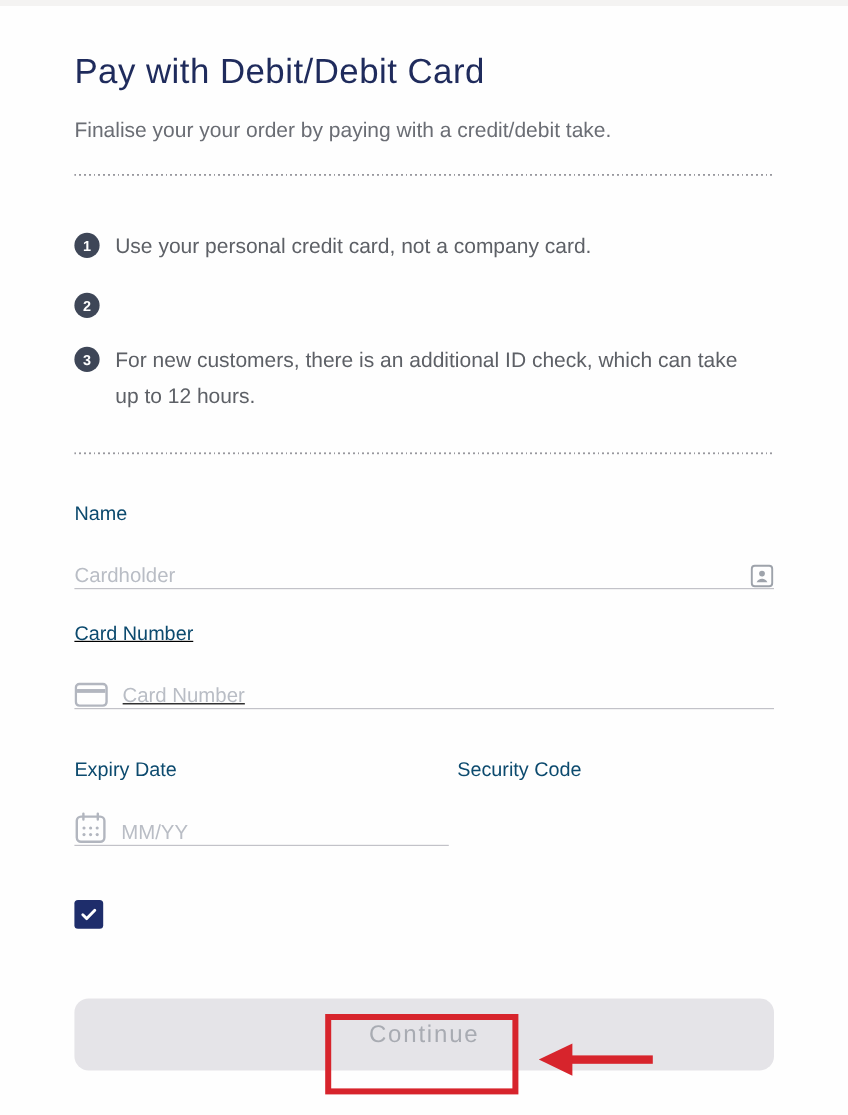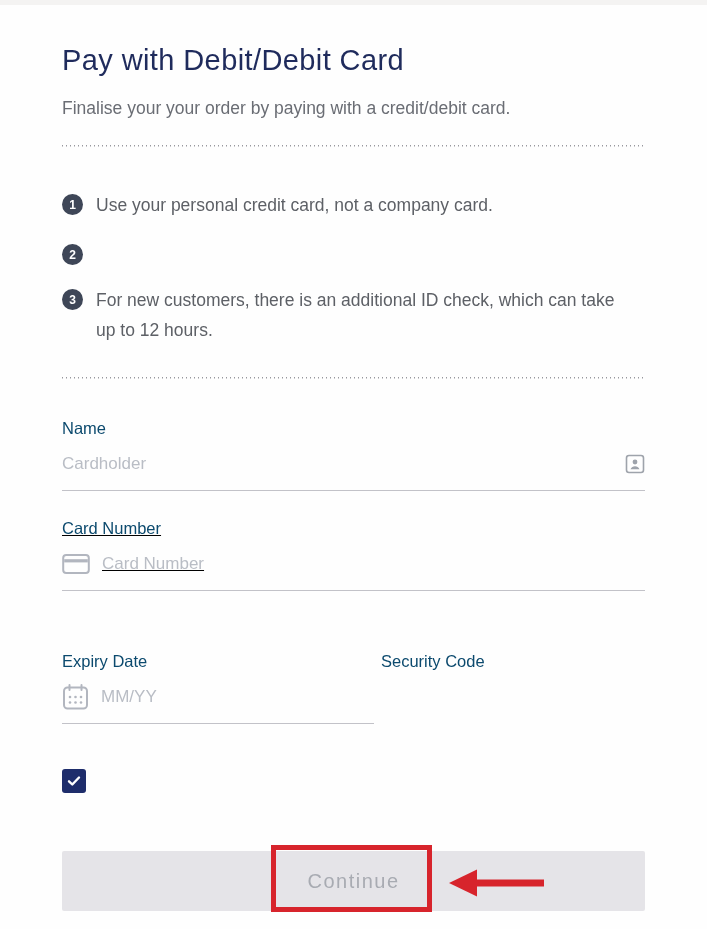--- a/index.html
+++ b/index.html
@@ -66,21 +66,21 @@
 
   .field { margin-top: 40px; }
   .field.compact { margin-top: 28px; text-decoration: underline; }
   .field-label {
     display: block;
     font-size: 16.5px;
     color: #0c4a6e;
   }
   .input-row {
     display: flex;
-    align-items: center;
+    align-items: flex-end;
     height: 53px;
     border-bottom: 1.5px solid #c2c2c8;
   }
   .input-row input {
     flex: 1;
     border: none;
     outline: none;
     background: transparent;
     font-family: "Liberation Sans", sans-serif;
     font-size: 17px;
@@ -88,21 +88,21 @@
     min-width: 0;
   }
   .input-row input::placeholder { color: #b9bdc5; opacity: 1; }
   .icon { display: flex; align-items: center; flex-shrink: 0; }
   .icon.lead { margin-right: 12px; }
   .icon.trail { margin-left: 10px; }
 
   .two-col {
     display: flex;
     gap: 7px;
-    margin-top: 61px;
+    margin-top: 42px;
   }
   .col-expiry { width: 312px; }
   .col-security { width: 253px; }
 
   .remember-row {
     margin-top: 45px;
     display: flex;
     align-items: center;
     gap: 15px;
   }
@@ -117,21 +117,21 @@
   .remember-label {
     font-size: 17.5px;
     color: #5d6066;
   }
 
   .continue-button {
     margin-top: 58px;
     width: 100%;
     height: 60px;
     border: none;
-    border-radius: 2px;
+    border-radius: 12px;
     background: #e5e4e8;
     color: #a8abb2;
     font-family: "Liberation Sans", sans-serif;
     font-size: 20px;
     letter-spacing: 1.5px;
     cursor: pointer;
   }
 
   .annot-rect {
     position: absolute;
@@ -150,21 +150,21 @@
   }
 </style>
 </head>
 <body>
 
 <div class="top-strip"></div>
 
 <div class="content">
 
   <h1 class="page-title">Pay with Debit/Debit Card</h1>
-  <p class="page-subtitle">Finalise your your order by paying with a credit/debit card.</p>
+  <p class="page-subtitle">Finalise your your order by paying with a credit/debit take.</p>
 
   <div class="dotted-divider"></div>
 
   <ul class="instructions">
     <li>
       <span class="step-badge">1</span>
       <span class="inst-text">Use your personal credit card, not a company card.</span>
     </li>
     <li>
       <span class="step-badge">2</span>

